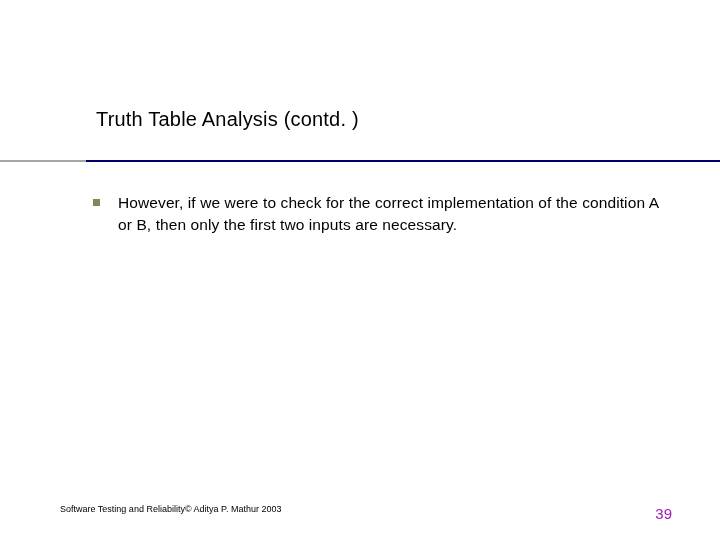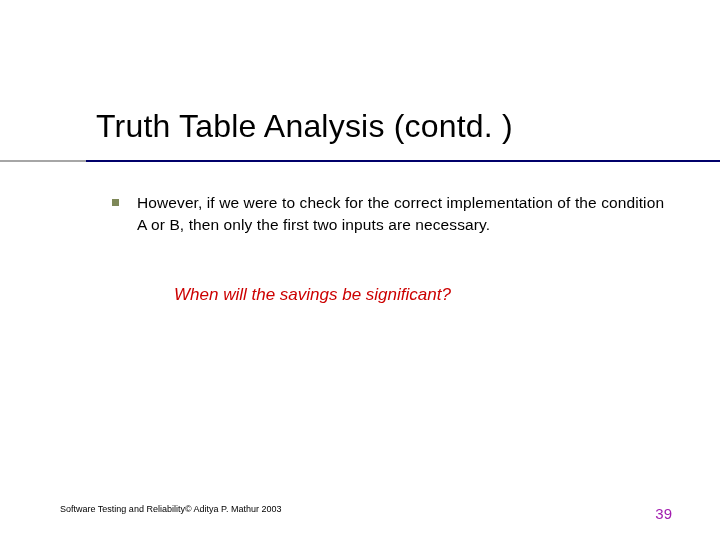--- a/index.html
+++ b/index.html
@@ -19,21 +19,21 @@
     position: relative;
     box-sizing: border-box;
   }
   .title-wrap {
     position: absolute;
     top: 108px;
     left: 96px;
     right: 40px;
   }
   .title {
-    font-size: 32px;
+    font-size: 20px;
     font-weight: 400;
     color: #000;
     letter-spacing: 0.2px;
   }
   .title-underline {
     position: absolute;
     left: 0;
     top: 160px;
     width: 720px;
     height: 2px;
@@ -48,21 +48,21 @@
   .title-underline .navy {
     position: absolute;
     left: 86px; top: 0;
     right: 0;
     height: 2px;
     background: #00006a;
   }
   .content {
     position: absolute;
     top: 192px;
-    left: 112px;
+    left: 93px;
     right: 50px;
   }
   .bullet-item {
     display: flex;
     align-items: flex-start;
     margin-bottom: 48px;
   }
   .bullet-item:last-child {
     margin-bottom: 0;
   }
@@ -117,20 +117,19 @@
   </div>
 
   <div class="content">
 
     <div class="bullet-item">
       <div class="bullet-marker"></div>
       <div class="bullet-text">However, if we were to check for the correct implementation of the condition A or B, then only the first two inputs are necessary.</div>
     </div>
 
 
-    <div class="callout">When will the savings be significant?</div>
 
   </div>
 
   <div class="footer-left">Software Testing and Reliability© Aditya P. Mathur 2003</div>
   <div class="footer-right">39</div>
 
 </div>
 
 </body></html>

